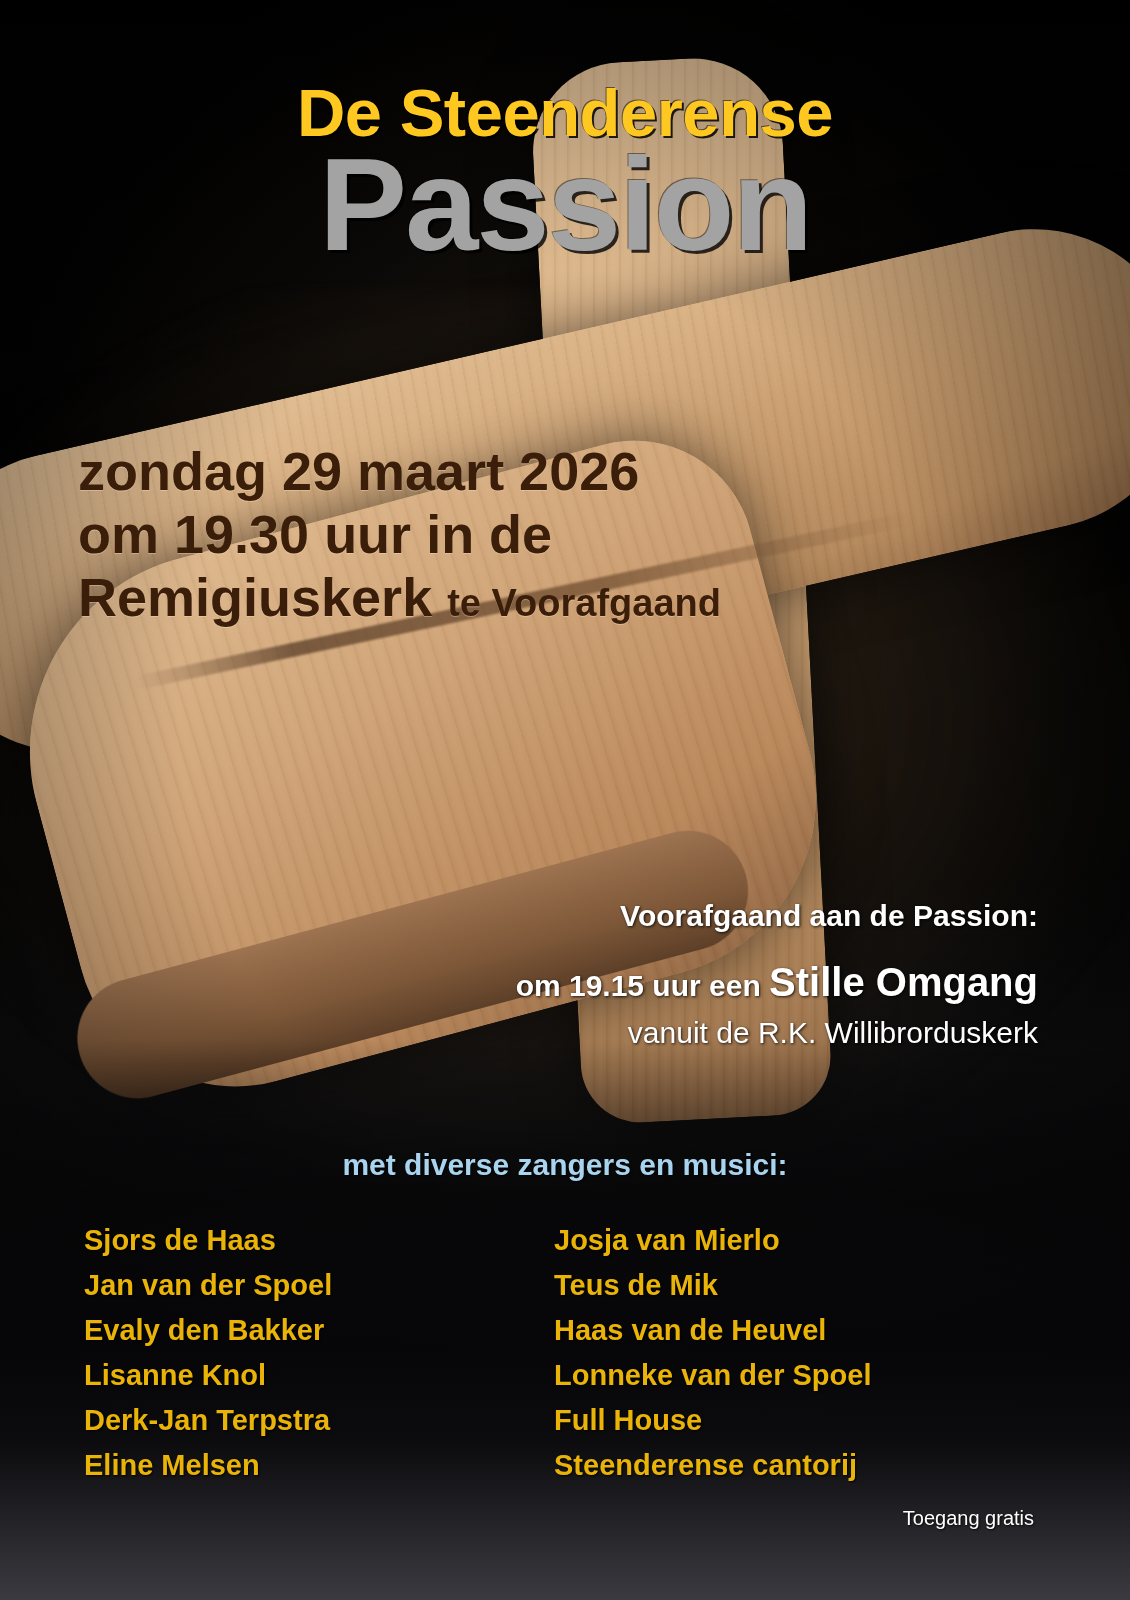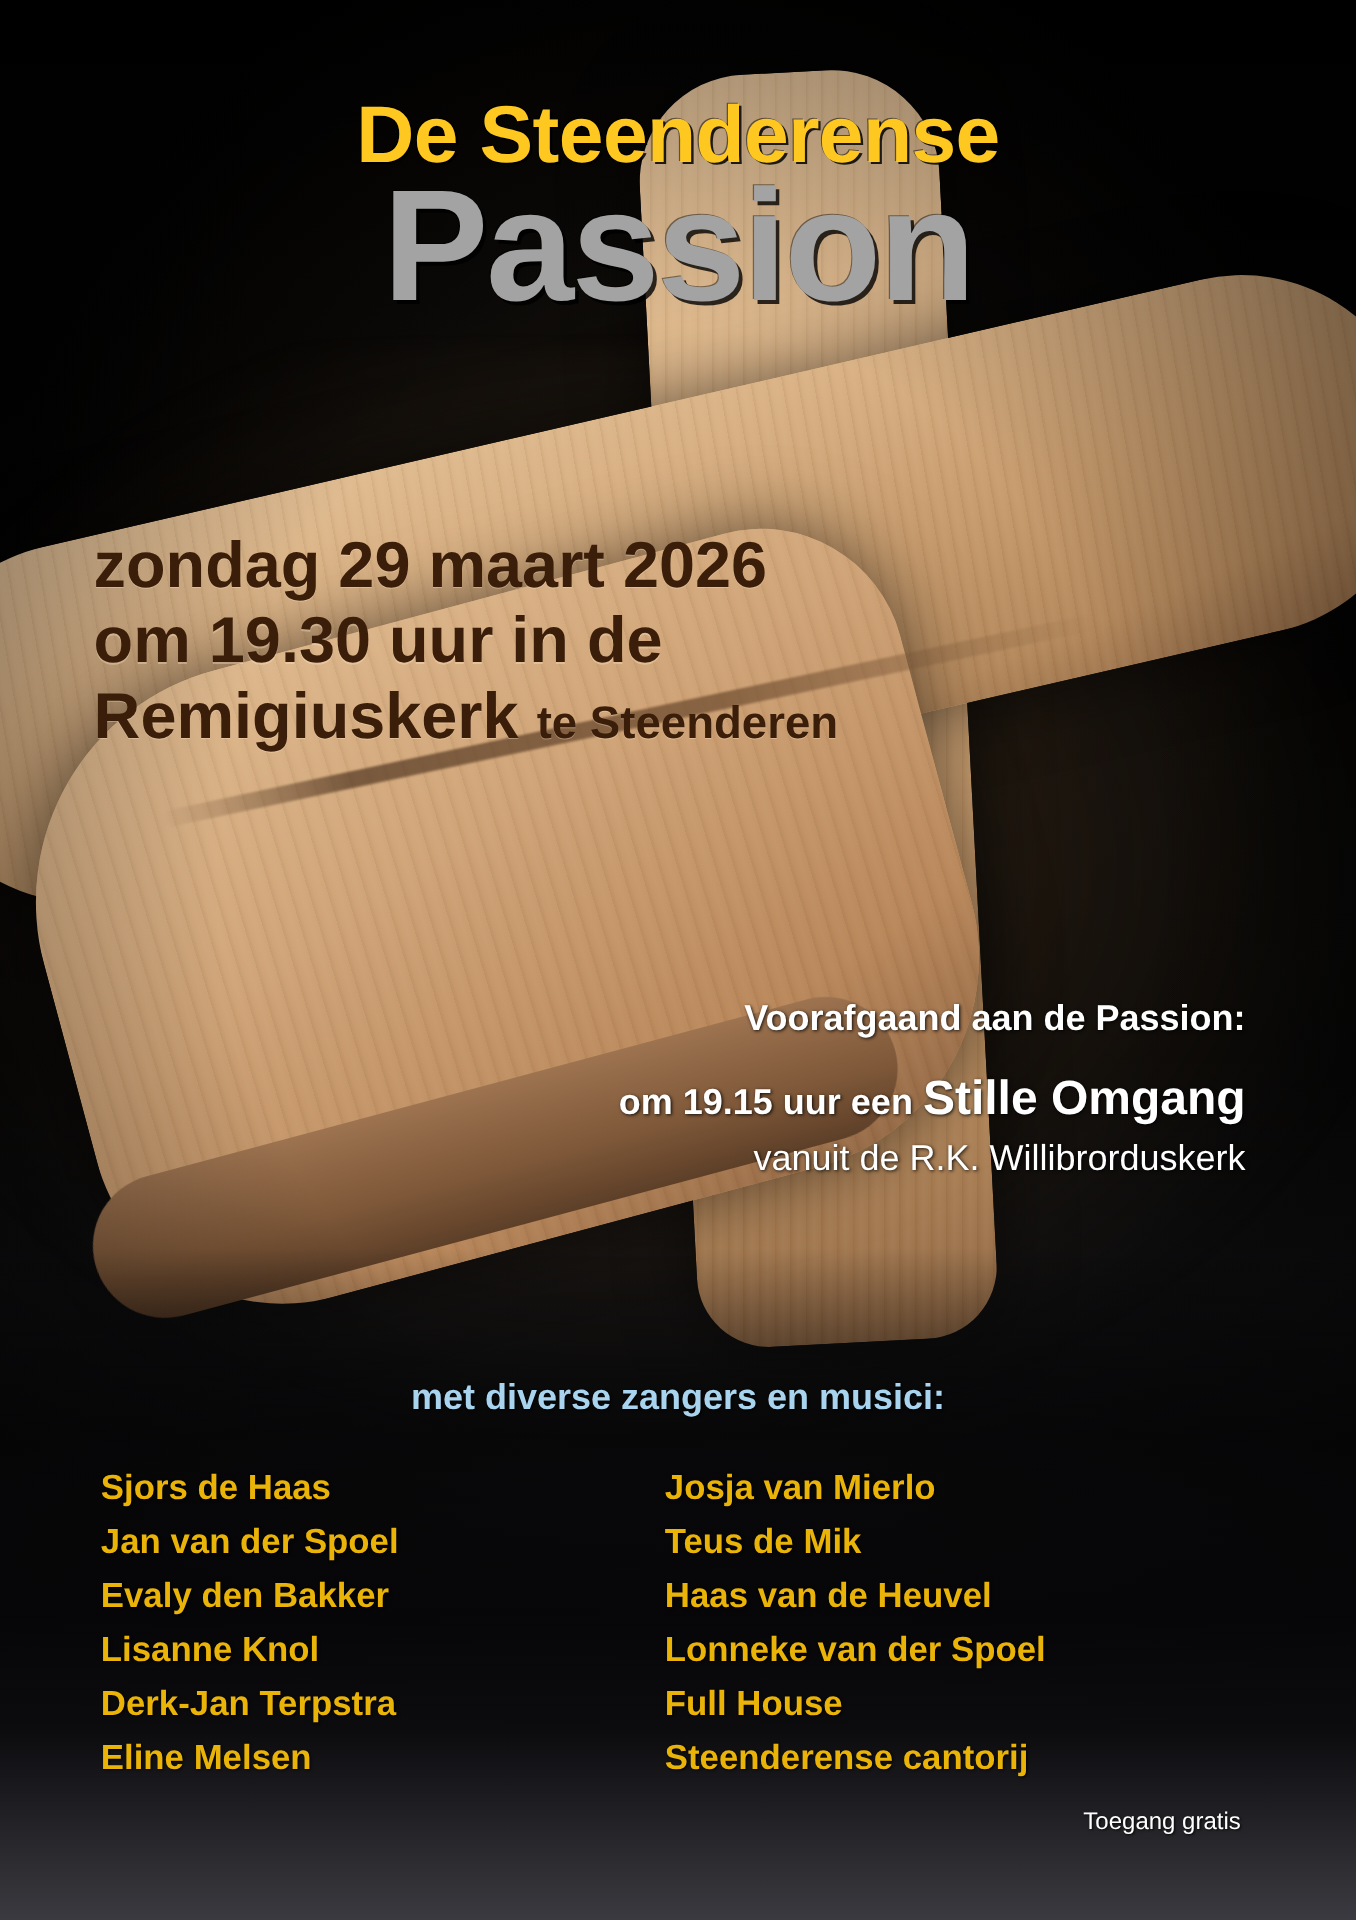--- a/index.html
+++ b/index.html
@@ -158,21 +158,21 @@
     text-shadow: 0 1px 0 rgba(255,232,200,0.35);
   }
   .when-line .small {
     font-size: 38px;
     font-weight: bold;
   }
 
   .pre-block {
     position: absolute;
     right: 92px;
-    top: 829px;
+    top: 896px;
     text-align: right;
     color: #ffffff;
     line-height: 1.35;
     text-shadow: 1px 1px 3px rgba(0,0,0,0.85);
   }
   .pre-line1 { font-size: 30px; font-weight: bold; }
   .pre-line2 { font-size: 30px; font-weight: bold; margin-top: 18px; }
   .pre-line2 .big { font-size: 40px; font-weight: bold; }
   .pre-line3 { font-size: 30px; font-weight: normal; margin-top: 4px; }
 
@@ -238,21 +238,21 @@
     <div class="title-block">
       <div class="title-line1">De Steenderense</div>
       <div class="title-line2">Passion</div>
     </div>
 
     <div class="when-block">
       <div class="when-line">zondag 29 maart 2026</div>
       <div class="when-line">om 19.30 uur in de</div>
       <div class="when-line">
         <span>Remigiuskerk</span>
-        <span class="small">te Steenderen</span>
+        <span class="small">te Voorafgaand</span>
       </div>
     </div>
 
     <div class="pre-block">
       <div class="pre-line1">Voorafgaand aan de Passion:</div>
       <div class="pre-line2">
         <span>om 19.15 uur een </span><span class="big">Stille Omgang</span>
       </div>
       <div class="pre-line3">vanuit de R.K. Willibrorduskerk</div>
     </div>

